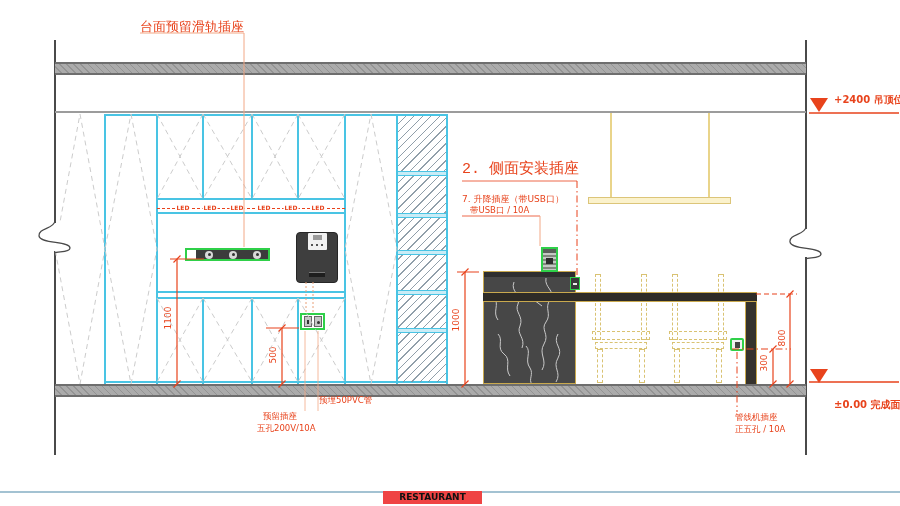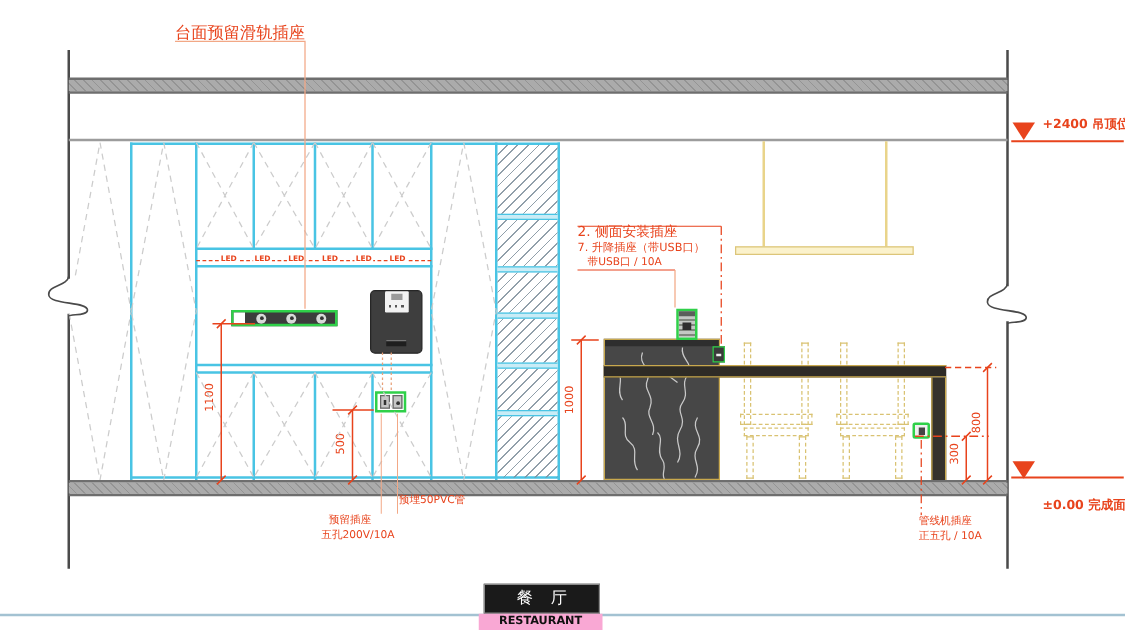--- a/index.html
+++ b/index.html
@@ -155,38 +155,37 @@
   <div class="greenbox" style="left:730px;top:338px;width:14px;height:13px;background:#F0F0F0;border-radius:2px;">
     <div style="position:absolute;left:3px;top:2px;width:5px;height:6px;background:#444;"></div>
   </div>
 
   <div class="tri" style="left:810px;top:98px;"></div>
   <div class="tri" style="left:810px;top:369px;"></div>
   <div class="txt" style="left:834px;top:94px;font-size:10px;font-weight:bold;">+2400  吊顶位</div>
   <div class="txt" style="left:834px;top:367px;font-size:10px;font-weight:bold;margin-top:32px;">±0.00  完成面</div>
 
   <div class="txt" style="left:140px;top:20px;font-size:13px;">台面预留滑轨插座</div>
-  <div class="txt" style="left:462px;top:180px;font-size:11px;">2. 侧面安装插座</div>
+  <div class="txt" style="left:462px;top:162px;font-size:15px;font-family:Liberation Mono, monospace;">2. 侧面安装插座</div>
   <div class="txt" style="left:462px;top:195px;font-size:9px;">7. 升降插座（带USB口）</div>
   <div class="txt" style="left:470px;top:206px;font-size:8.5px;">带USB口  /  10A</div>
   <div class="txt" style="left:263px;top:412px;font-size:8.5px;">预留插座</div>
   <div class="txt" style="left:257px;top:424px;font-size:8.5px;">五孔200V/10A</div>
   <div class="txt" style="left:319px;top:396px;font-size:8.5px;">预埋50PVC管</div>
   <div class="txt" style="left:735px;top:413px;font-size:8.5px;">管线机插座</div>
   <div class="txt" style="left:735px;top:425px;font-size:8.5px;">正五孔  /  10A</div>
 
   <div class="dimtxt" style="left:149px;top:312px;">1100</div>
   <div class="dimtxt" style="left:254px;top:349px;">500</div>
   <div class="dimtxt" style="left:437px;top:314px;">1000</div>
   <div class="dimtxt" style="left:763px;top:332px;">800</div>
   <div class="dimtxt" style="left:745px;top:357px;">300</div>
 
   <div class="abs" style="left:0;top:491px;width:900px;height:1.5px;background:#A3C2D2;"></div>
-  <div class="abs" style="left:387px;top:467px;width:93px;height:24px;background:#1A1A1A;border:1px solid #8A8A8A;box-sizing:border-box;color:#fff;font-size:13px;letter-spacing:5px;text-align:center;line-height:22px;text-indent:5px;z-index:8;">餐 厅</div>
-  <div class="abs" style="left:383px;top:491px;width:99px;height:13px;background:#f9a8d4;color:#111;font-size:9px;font-weight:bold;text-align:center;line-height:13px;z-index:8;">RESTAURANT</div>
+  <div class="abs" style="left:383px;top:491px;width:99px;height:13px;background:#ef4444;color:#111;font-size:9px;font-weight:bold;text-align:center;line-height:13px;z-index:8;">RESTAURANT</div>
 
   <svg class="overlay" width="900" height="506">
 
     <g stroke="#CCCCCC" stroke-width="1" stroke-dasharray="5 4" fill="none">
       <path d="M80 114 L105 249 L80 384 L55 249 Z"></path>
       <path d="M131 114 L157 249 L131 384 L105 249 Z"></path>
       <path d="M371 114 L397 249 L371 384 L345 249 Z"></path>
       <path d="M157 114 L203 199 M203 114 L157 199"></path>
       <path d="M203 114 L252 199 M252 114 L203 199"></path>
       <path d="M252 114 L298 199 M298 114 L252 199"></path>

